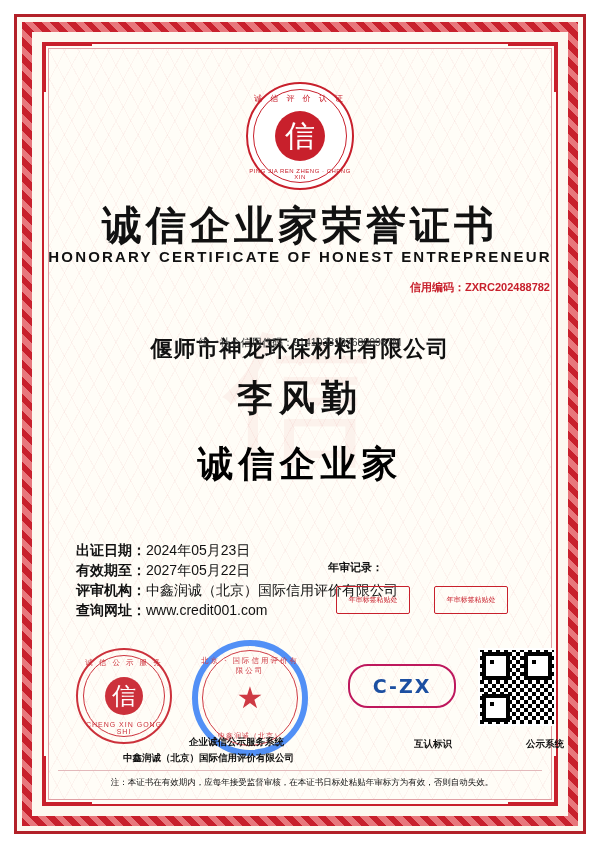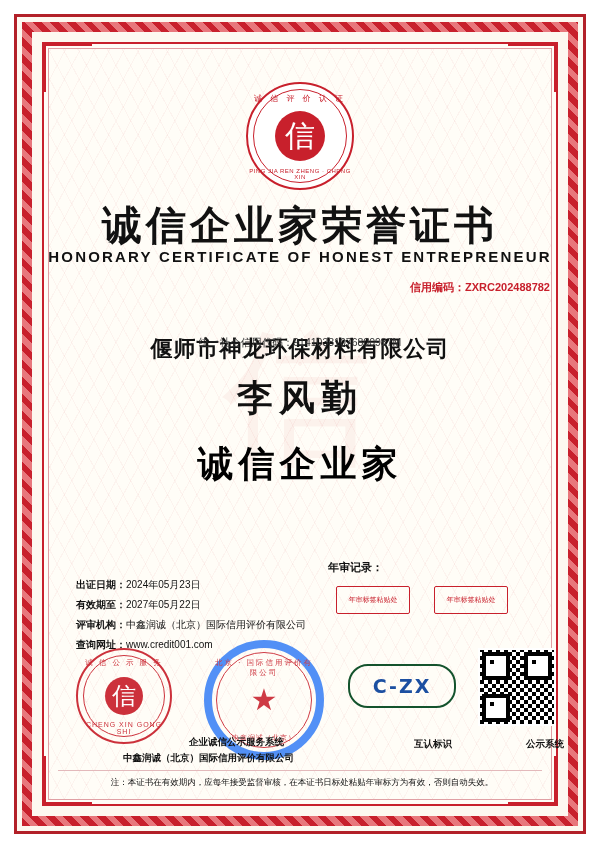--- a/index.html
+++ b/index.html
@@ -132,21 +132,21 @@
   }
   .award{
     position:absolute;left:0;right:0;top:392px;text-align:center;
     font-size:36px;font-weight:bold;color:#000000;
     font-family:"DejaVu Sans",sans-serif;letter-spacing:5px;
   }
 
   
   .details{
     position:absolute;left:28px;top:492px;
-    font-size:10px;color:#111;line-height:20px;margin-top:35px;
+    font-size:14px;color:#111;line-height:20px;
   }
   .details .row{white-space:nowrap;}
   .details .lbl{font-weight:bold;}
   .details .val{}
 
   .annual{
     position:absolute;left:280px;top:512px;
     font-size:11px;font-weight:bold;color:#111;
   }
   .stampbox{
@@ -168,34 +168,34 @@
   .seal-a .c{
     position:absolute;left:50%;top:50%;transform:translate(-50%,-50%);
     width:38px;height:38px;border-radius:50%;background:#c8202c;color:#fff;
     display:flex;align-items:center;justify-content:center;font-size:24px;
     font-family:"DejaVu Sans",sans-serif;
   }
   .seal-a .t{position:absolute;left:0;right:0;top:8px;text-align:center;font-size:7.5px;color:#c8202c;letter-spacing:2px;}
   .seal-a .b{position:absolute;left:0;right:0;bottom:7px;text-align:center;font-size:7px;color:#c8202c;letter-spacing:1px;}
 
   .seal-b{
-    position:absolute;left:156px;top:592px;width:104px;height:104px;
-    border-radius:50%;border:8px solid #3b82f6;opacity:.88;
+    position:absolute;left:144px;top:592px;width:104px;height:104px;
+    border-radius:50%;border:6px solid #3b82f6;opacity:.88;
   }
   .seal-b .r2{position:absolute;left:4px;top:4px;right:4px;bottom:4px;border-radius:50%;border:1px solid #c8202c;}
   .seal-b .star{
     position:absolute;left:50%;top:50%;transform:translate(-50%,-50%);
     font-size:30px;color:#c8202c;line-height:1;
   }
   .seal-b .t{position:absolute;left:0;right:0;top:10px;text-align:center;font-size:7.5px;color:#c8202c;letter-spacing:2px;}
   .seal-b .b{position:absolute;left:0;right:0;bottom:9px;text-align:center;font-size:7px;color:#c8202c;letter-spacing:1px;}
 
   .mutual{
     position:absolute;left:300px;top:616px;width:104px;height:40px;
-    border:2px solid #14532d;border-radius:20px;
+    border:2px solid #be185d;border-radius:20px;
     color:#1c4fa1;font-weight:bold;font-size:19px;
     display:flex;align-items:center;justify-content:center;
     letter-spacing:2px;font-family:"DejaVu Sans",sans-serif;
   }
   .qr{
     position:absolute;left:430px;top:600px;width:74px;height:74px;
     background:
       repeating-linear-gradient(0deg,#000 0 4px,#fff 4px 8px),
       repeating-linear-gradient(90deg,#000 0 4px,#fff 4px 8px);
     background-blend-mode:difference;

